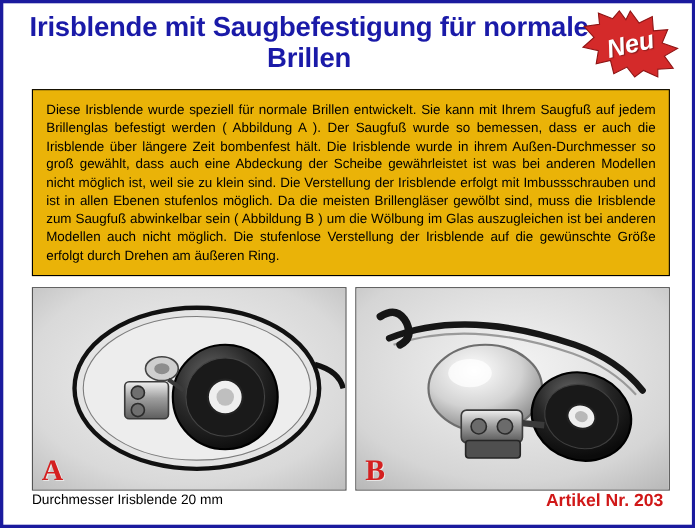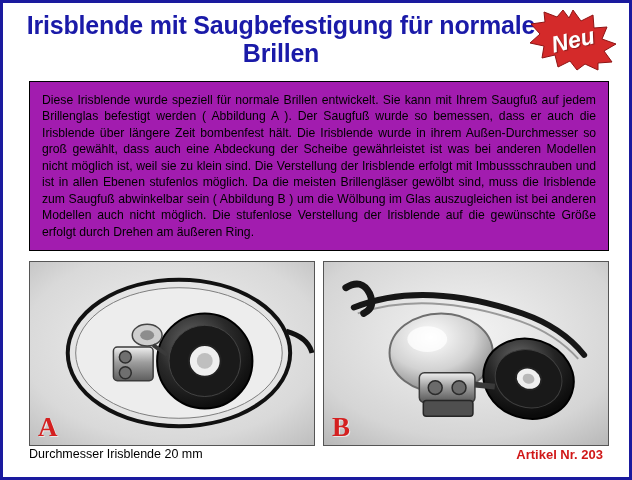--- a/index.html
+++ b/index.html
@@ -65,21 +65,21 @@
   }
   
   .text-box {
     position: absolute;
     left: 26px;
     top: 78px;
     width: 580px;
     border: 1px solid #000000;
     box-sizing: border-box;
     padding: 10px 12px 10px 12px;
-    background: #a21caf;
+    background: #eab308;
   }
   .body-text {
     font-size: 12.2px;
     line-height: 1.35;
     color: #000000;
     text-align: justify;
     margin: 0;
     font-family: "Liberation Sans", sans-serif;
   }
   
@@ -123,21 +123,21 @@
     height: 20px;
     display: flex;
     align-items: flex-start;
     justify-content: space-between;
   }
   .footer-left {
     font-size: 12.5px;
     color: #000000;
   }
   .footer-right {
-    font-size: 13px;
+    font-size: 16px;
     color: #d01818;
     font-weight: bold;
   }
 </style>
 </head>
 <body>
 
 <div class="page">
 
   <div class="title-area">

